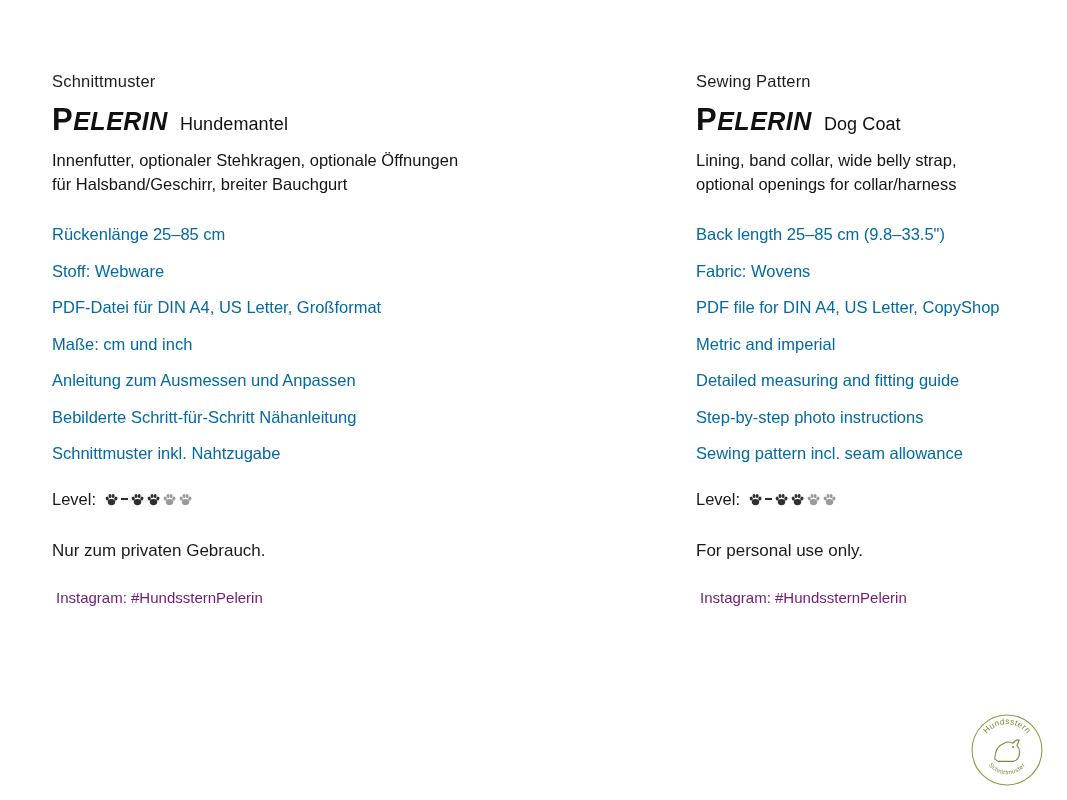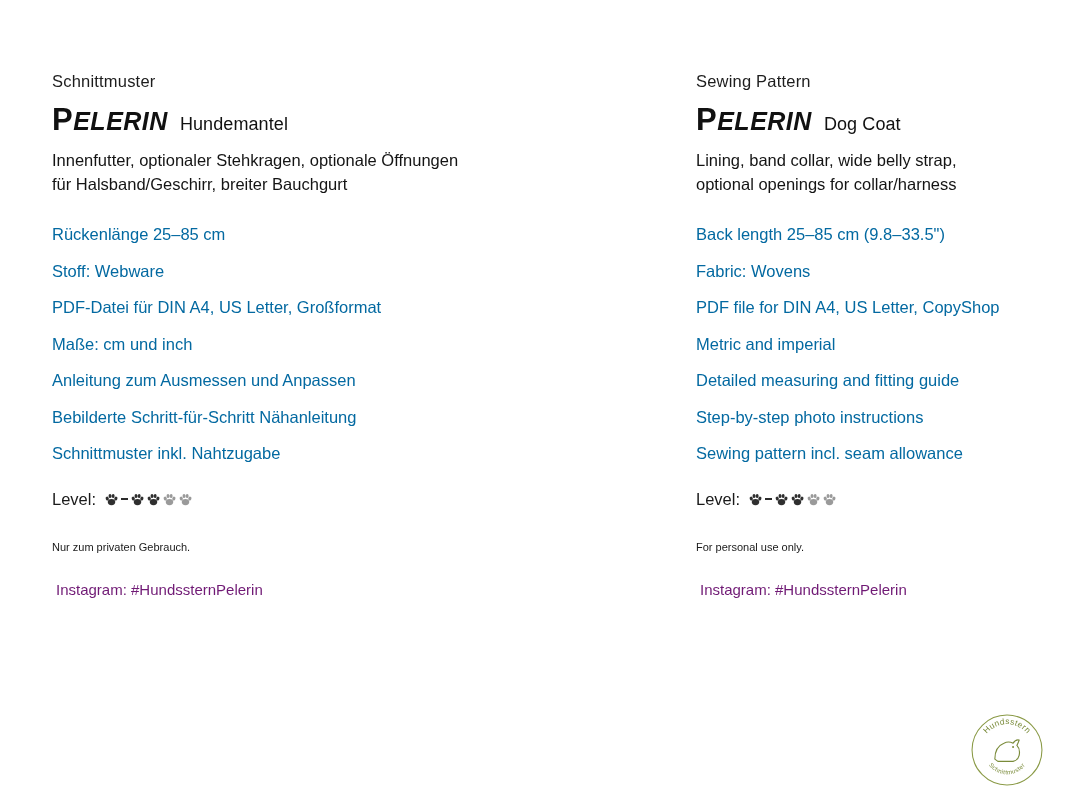--- a/index.html
+++ b/index.html
@@ -99,21 +99,21 @@
   }
   .dash {
     display: inline-block;
     width: 7px;
     height: 1.6px;
     background: #2b2b2b;
     margin: 0 1px;
     vertical-align: middle;
   }
   .note {
-    font-size: 11px;
+    font-size: 17px;
     margin: 17px 0 28px 0;
   }
   .insta {
     font-size: 15px;
     margin: 4px;
     color: #701a75;
   }
   .logo {
     position: absolute;
     right: 22px;

